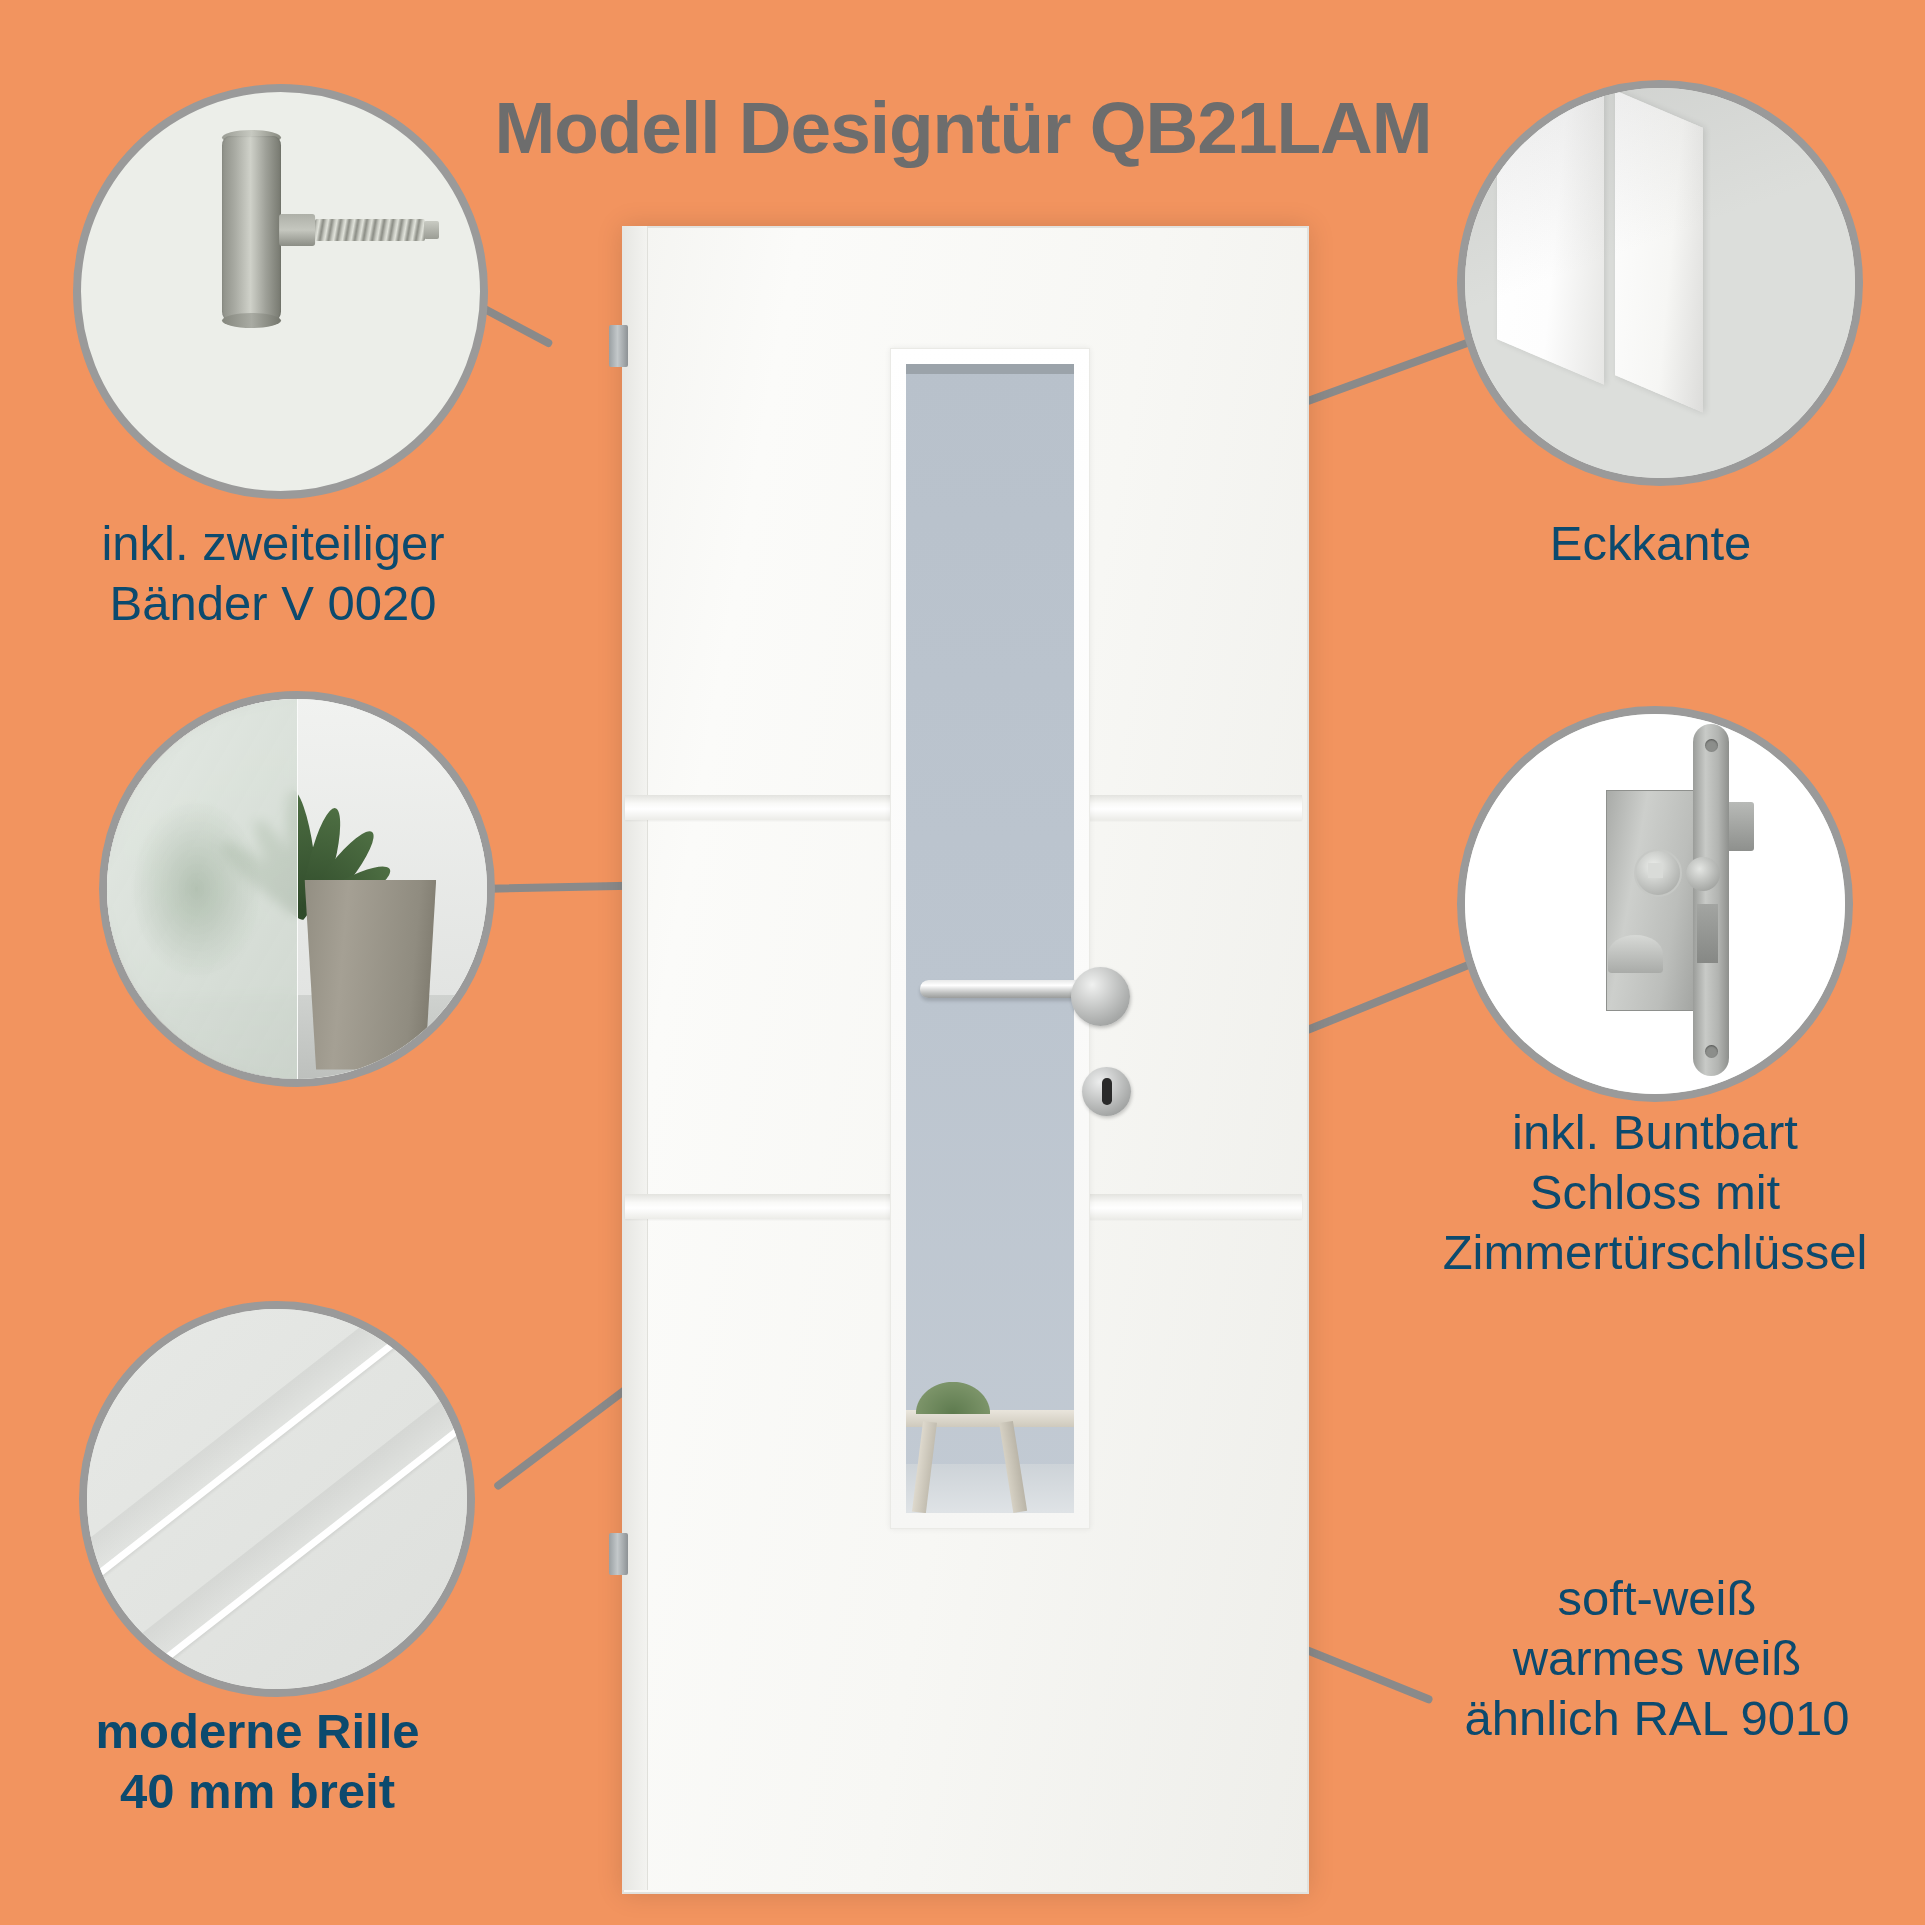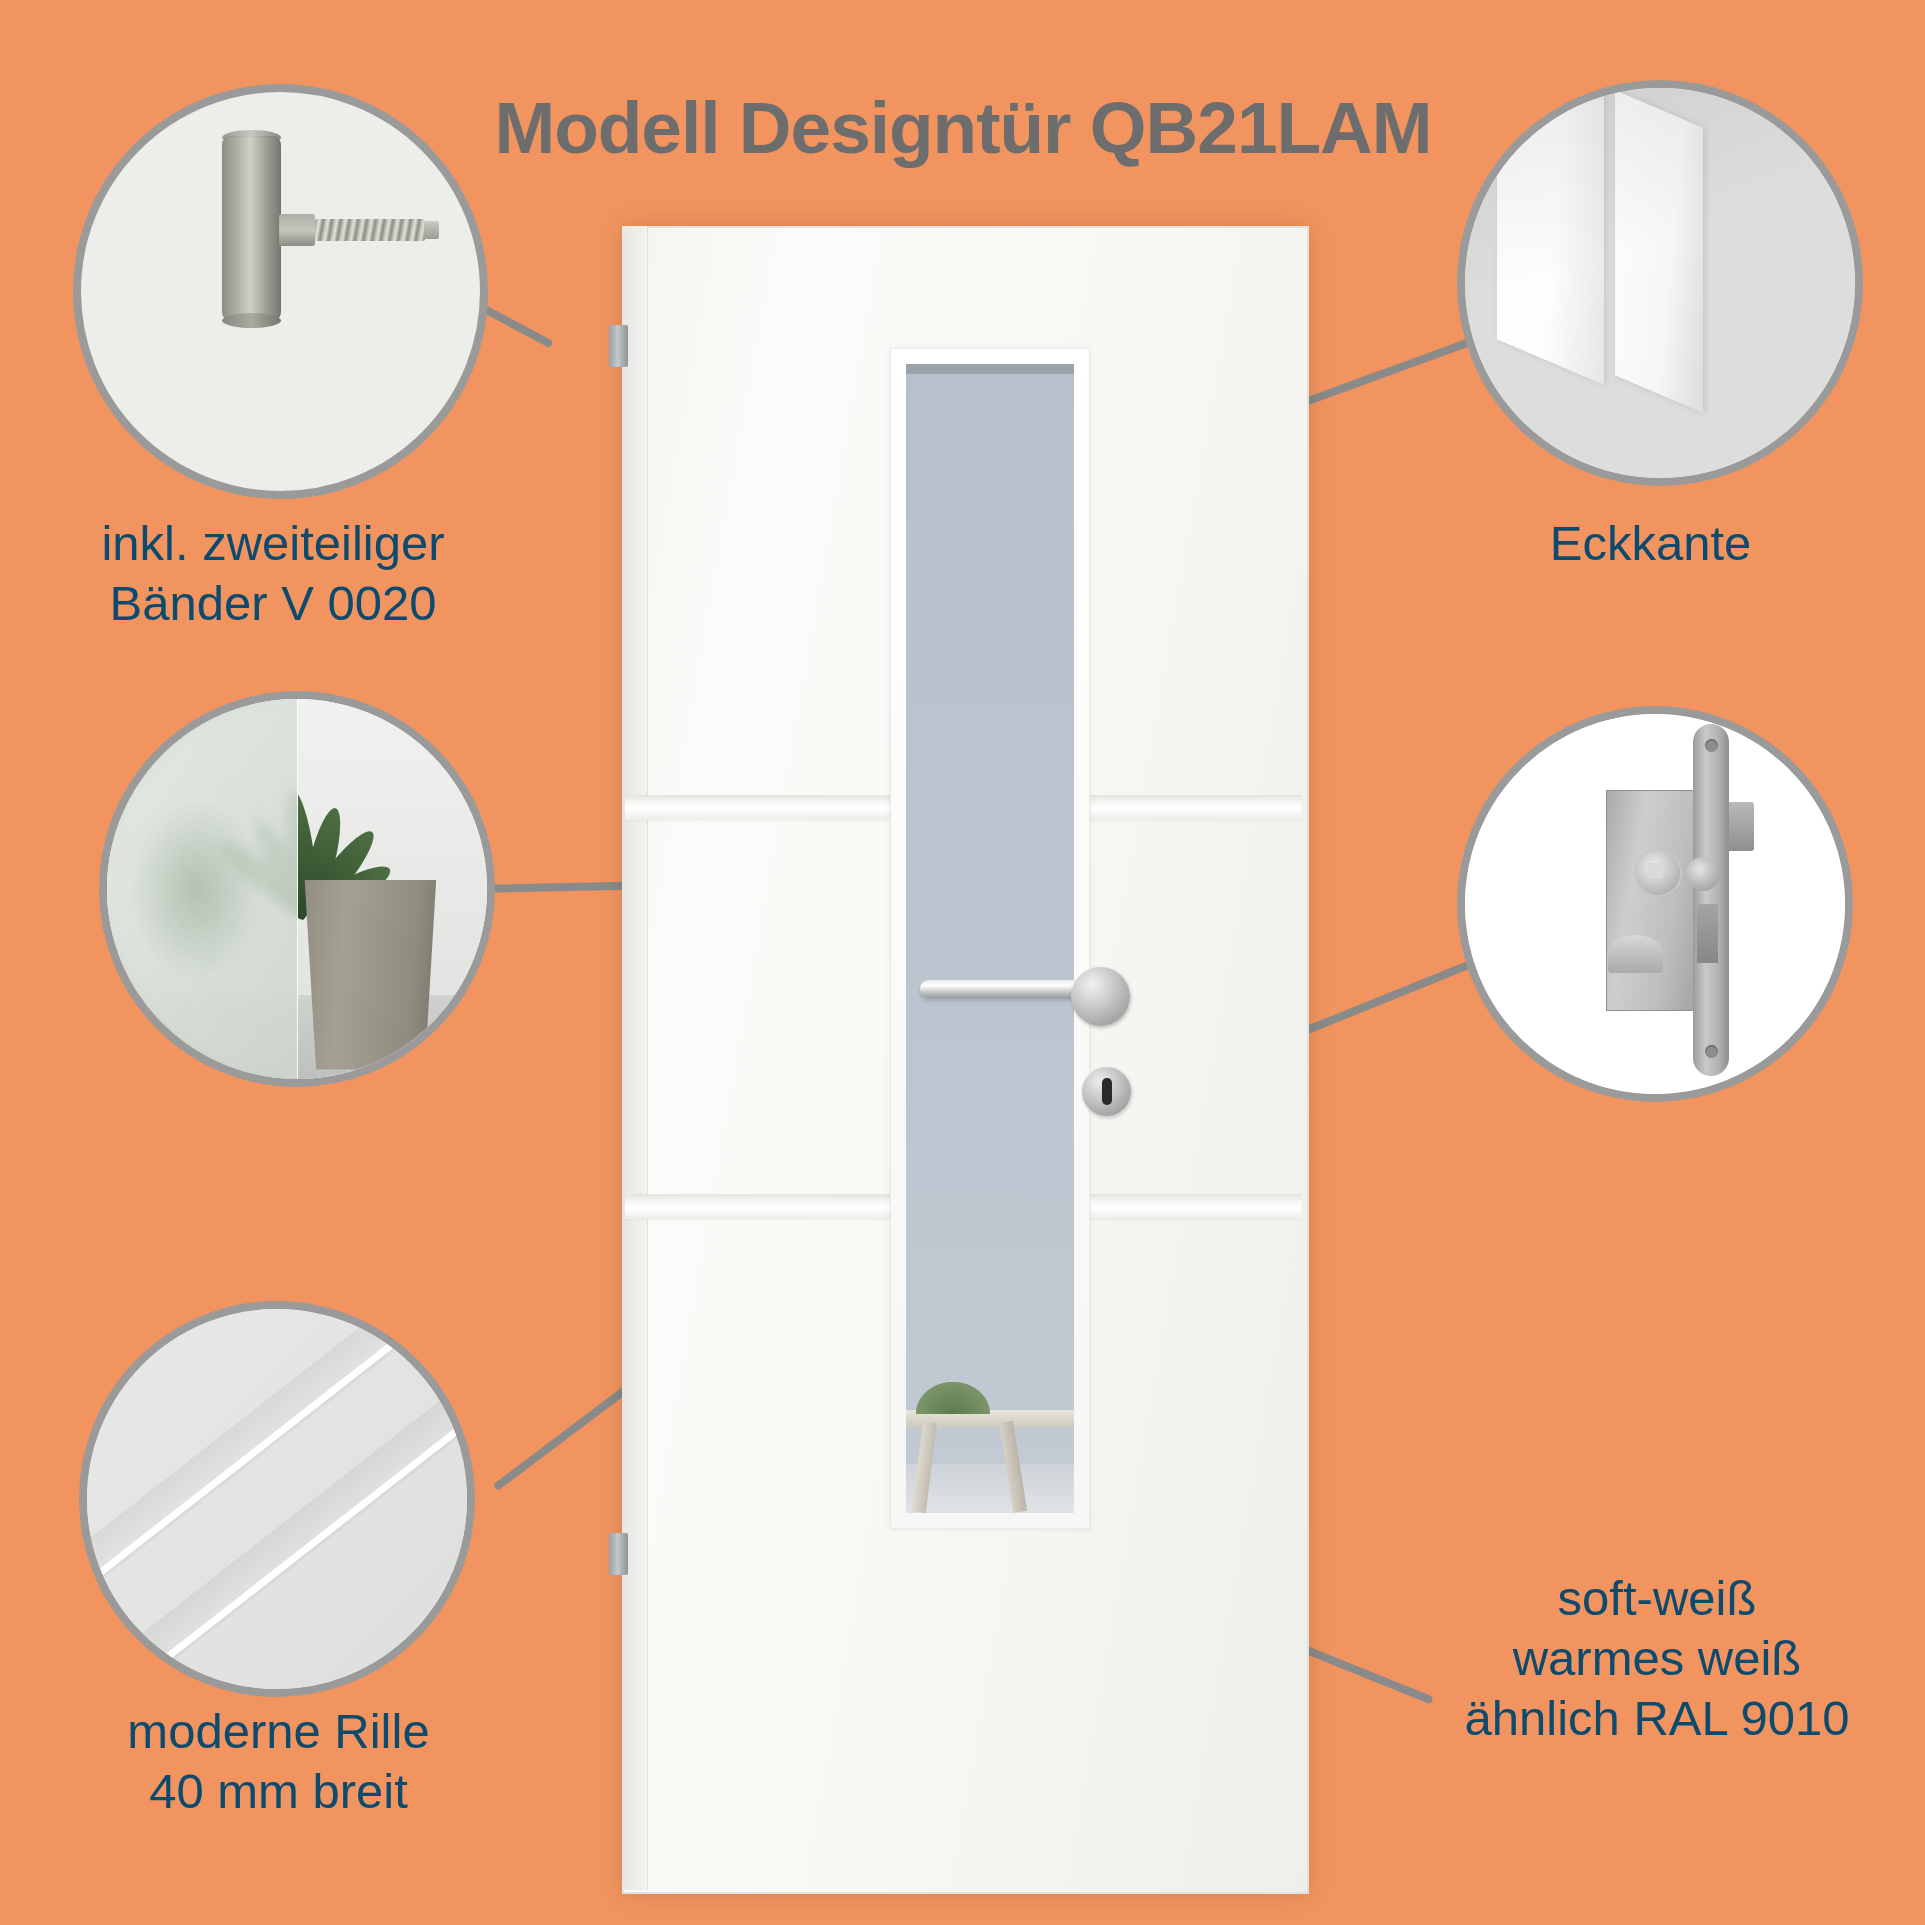--- a/index.html
+++ b/index.html
@@ -311,21 +311,21 @@
   </div>
 
   <div class="circle" style="left:79px;top:1301px;width:380px;height:380px;">
     <div class="gr-bg">
       <div class="gr-shade" style="top:88px;"></div>
       <div class="gr-line" style="top:122px;"></div>
       <div class="gr-shade" style="top:224px;"></div>
       <div class="gr-line" style="top:259px;"></div>
     </div>
   </div>
-  <div class="caption" style="left:36px;top:1702px;width:485px;">moderne Rille
+  <div class="caption" style="left:15px;top:1702px;width:485px;font-weight:bold;">moderne Rille
 40 mm breit</div>
 
   <div class="circle" style="left:1457px;top:80px;width:390px;height:390px;">
     <div style="position:absolute;inset:0;background:#dcdedb;">
       <div class="eck-panel-a"></div>
       <div class="eck-panel-b"></div>
       <div class="eck-shadow"></div>
     </div>
   </div>
   <div class="caption" style="left:1408px;top:514px;width:485px;">Eckkante</div>
@@ -336,19 +336,22 @@
       <div class="lk-latch"></div>
       <div class="lk-face"></div>
       <div class="lk-hole" style="top:25px;"></div>
       <div class="lk-hole" style="top:331px;"></div>
       <div class="lk-spindle"></div>
       <div class="lk-cyl"></div>
       <div class="lk-bolt"></div>
       <div class="lk-strip"></div>
     </div>
   </div>
+  <div class="caption" style="left:1384px;top:1103px;width:542px;">inkl. Buntbart
+Schloss mit
+Zimmertürschlüssel</div>
 
   <div class="caption" style="left:1398px;top:1569px;width:518px;">soft-weiß
 warmes weiß
 ähnlich RAL 9010</div>
 
 </div>
 
 
 </body></html>

